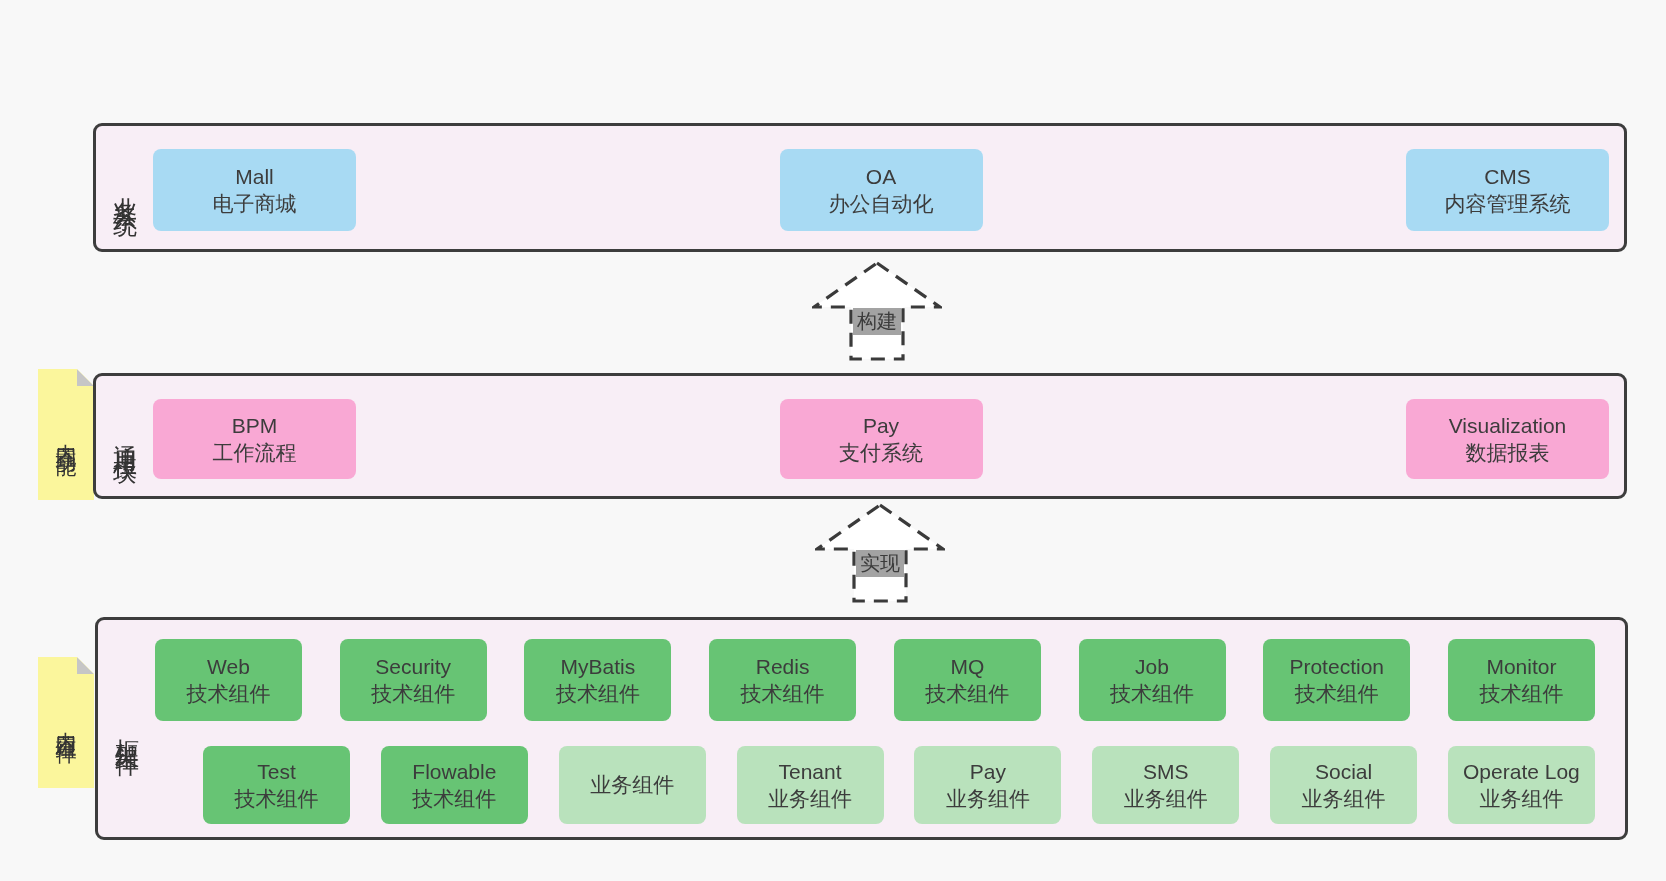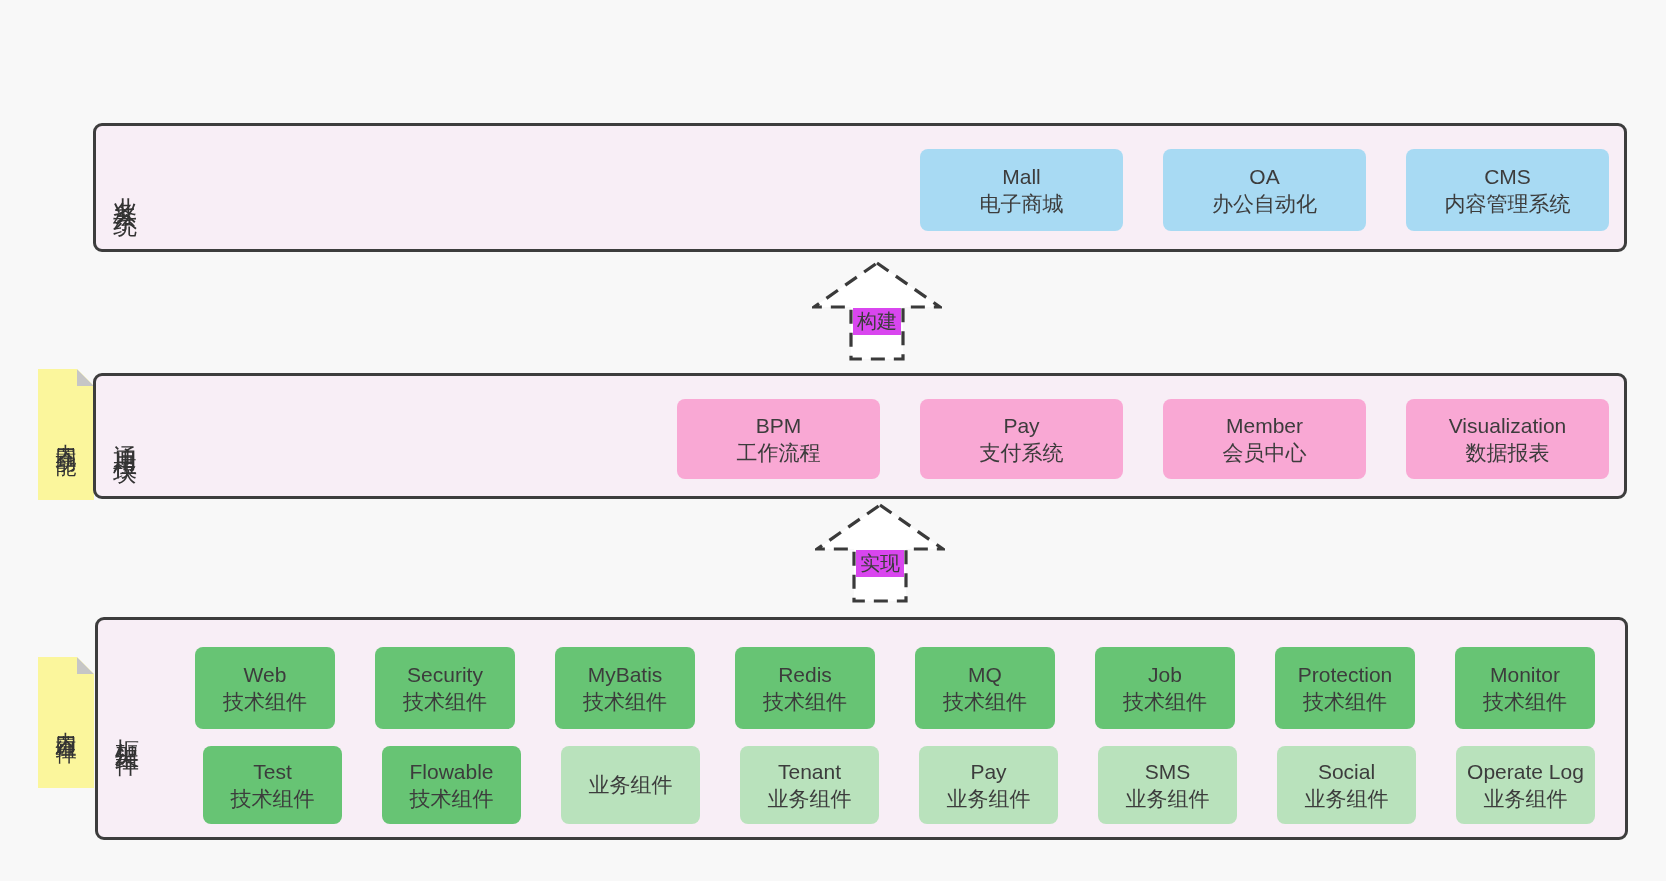--- a/index.html
+++ b/index.html
@@ -25,22 +25,21 @@
     text-orientation:upright;
     font-size:24px;
     letter-spacing:5px;
     color:#333;
     white-space:nowrap;
   }
   .row {
     position:absolute;
     left:57px; right:15px;
     display:flex;
-    justify-content:flex-end;
-    gap:40px;
+    justify-content:space-between;
   }
   .section-framework .row { right:30px; }
   .box {
     border-radius:8px;
     display:flex;
     flex-direction:column;
     align-items:center;
     justify-content:center;
     text-align:center;
     font-size:21px;
@@ -78,34 +77,34 @@
     color:#333;
   }
   .arrow {
     position:absolute;
     width:130px; height:102px;
   }
   .arrow-label {
     position:absolute;
     left:50%; top:48px;
     transform:translateX(-50%);
-    background:#d946ef;
+    background:#a3a3a3;
     padding:0 4px;
     font-size:20px;
     color:#3c3c3c;
     z-index:2;
     white-space:nowrap;
   }
   
   .section-business  { left:93px;  top:123px; width:1534px; height:129px; }
   .section-modules   { left:93px;  top:373px; width:1534px; height:126px; }
   .section-framework { left:95px;  top:617px; width:1533px; height:223px; }
   .section-business .row  { top:23px; height:82px; }
   .section-modules .row   { top:23px; height:80px; }
-  .section-framework .row-1 { top:27px;  height:82px;margin-left:40px; }
+  .section-framework .row-1 { top:19px;  height:82px; }
   .section-framework .row-2 { top:126px; height:78px;margin-left:48px; }
   .tag-modules   { top:369px; height:131px; }
   .tag-framework { top:657px; height:131px; }
   .arrow-build     { left:812px; top:260px; }
   .arrow-implement { left:815px; top:502px; }
 </style>
 </head>
 <body>
 
 <div class="section section-business">
@@ -142,24 +141,20 @@
   <div class="row">
     <div class="box w6 pink">
       <span>BPM</span>
       <span>工作流程</span>
     </div>
     <div class="box w6 pink">
       <span>Pay</span>
       <span>支付系统</span>
     </div>
     <div class="box w6 pink">
-      <span>Member</span>
-      <span>会员中心</span>
-    </div>
-    <div class="box w6 pink">
       <span>Visualization</span>
       <span>数据报表</span>
     </div>
   </div>
 </div>
 
 <div class="arrow arrow-implement">
   <svg width="130" height="102" viewBox="0 0 130 102">
     <path d="M65 3 L128 47 L91 47 L91 99 L39 99 L39 47 L2 47 Z" fill="#ffffff" stroke="#3a3a3a" stroke-width="3.2" stroke-dasharray="14 9"></path>
   </svg>

